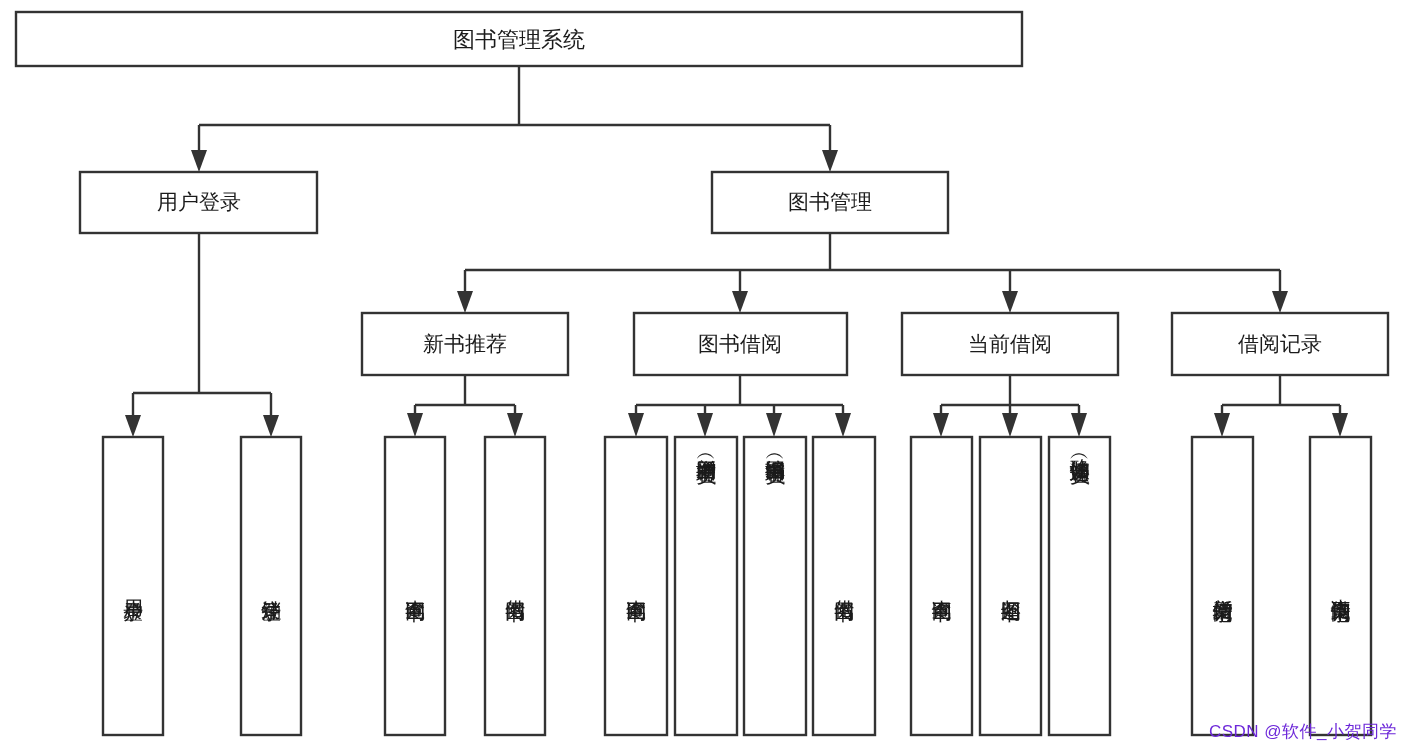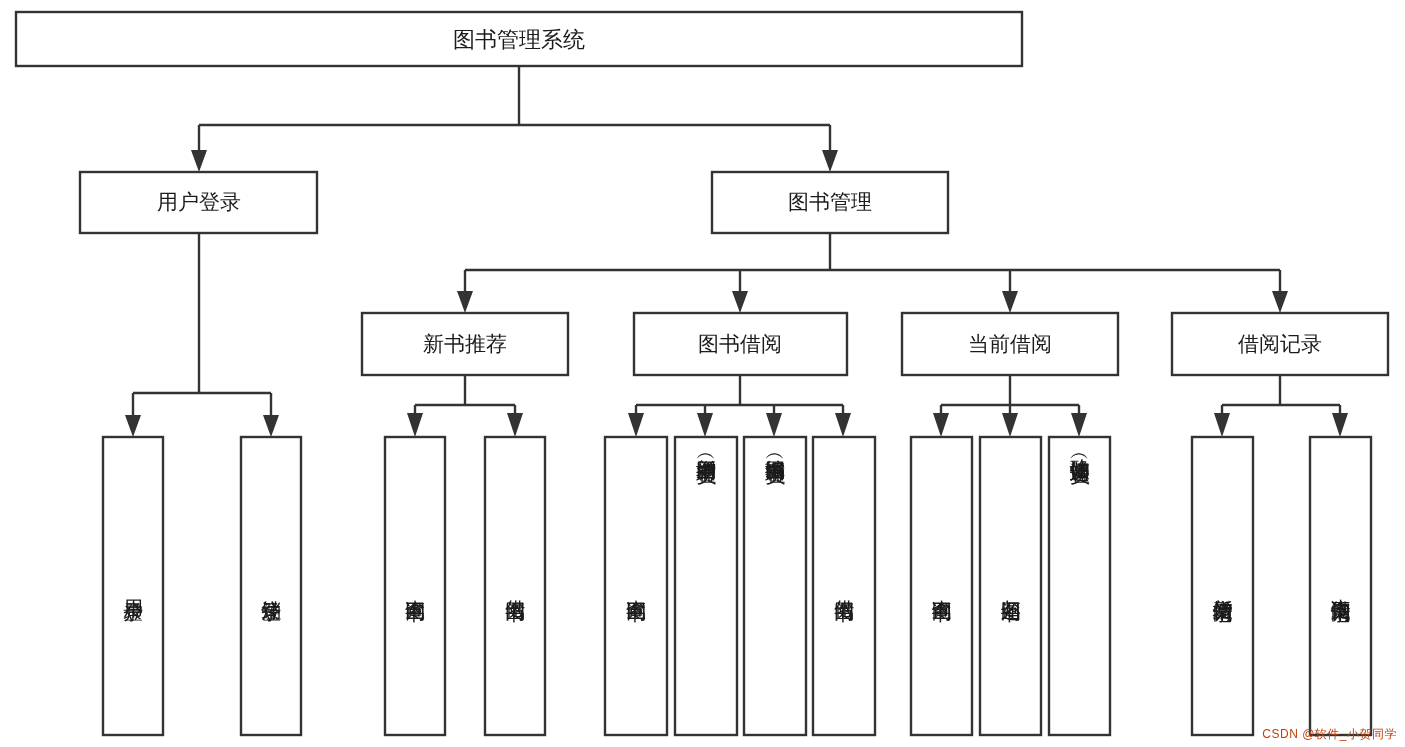--- a/index.html
+++ b/index.html
@@ -70,22 +70,22 @@
     pointer-events: none;
   }
   .vlabel.center {
     justify-content: center;
   }
   .watermark {
     position: absolute;
     right: 8px;
     bottom: 4px;
     font-family: "Liberation Sans", "DejaVu Sans", sans-serif;
-    font-size: 12px;
-    color: #c2410c;
+    font-size: 17px;
+    color: #6d28d9;
     letter-spacing: 0.5px;
     white-space: nowrap;
   }
 </style>
 </head>
 <body>
 
 <div id="diagram-root">
 
   <svg class="diagram" viewBox="0 0 1405 747" xmlns="http://www.w3.org/2000/svg">

